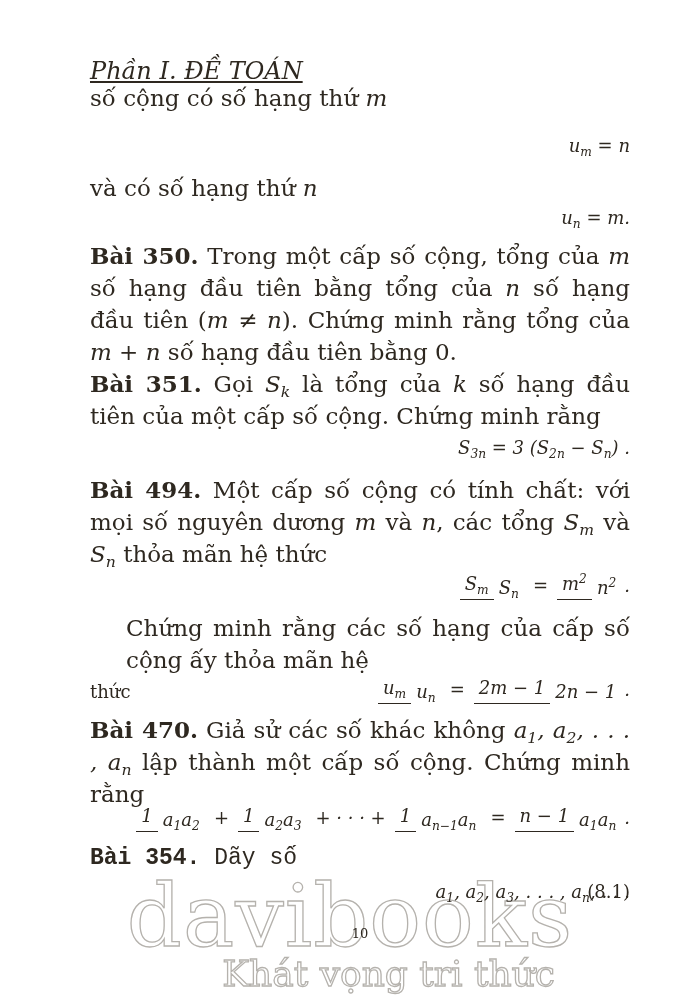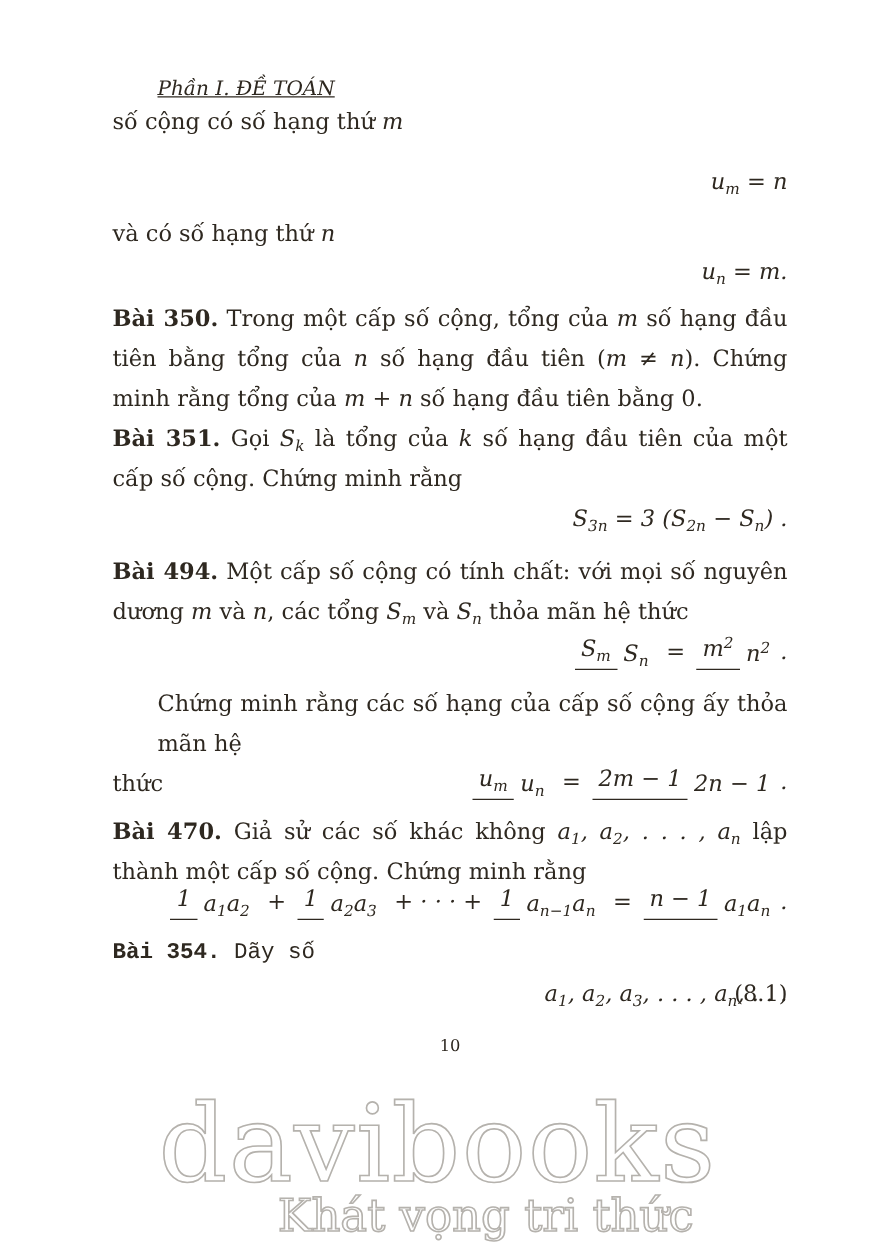--- a/index.html
+++ b/index.html
@@ -14,28 +14,27 @@
   }
   .content {
     position: absolute;
     left: 90px;
     top: 60px;
     width: 540px;
     z-index: 2;
   }
   .part-header {
     font-style: italic;
-    font-size: 16px;
+    font-size: 24px;
     line-height: 22px;
-    margin-left: 36px;
   }
   .part-header .header-text { text-decoration: underline; }
   .line, .para {
     margin: 0;
-    font-size: 18px;
+    font-size: 23px;
     line-height: 32px;
   }
   .para { text-align: justify; }
   .plabel { font-weight: bold; font-style: normal; }
   .mi, i { font-style: italic; }
   sub { font-size: 0.68em; vertical-align: -0.32em; line-height: 0; }
   sup { font-size: 0.68em; vertical-align: 0.55em; line-height: 0; }
 
   .eq {
     display: flex;

